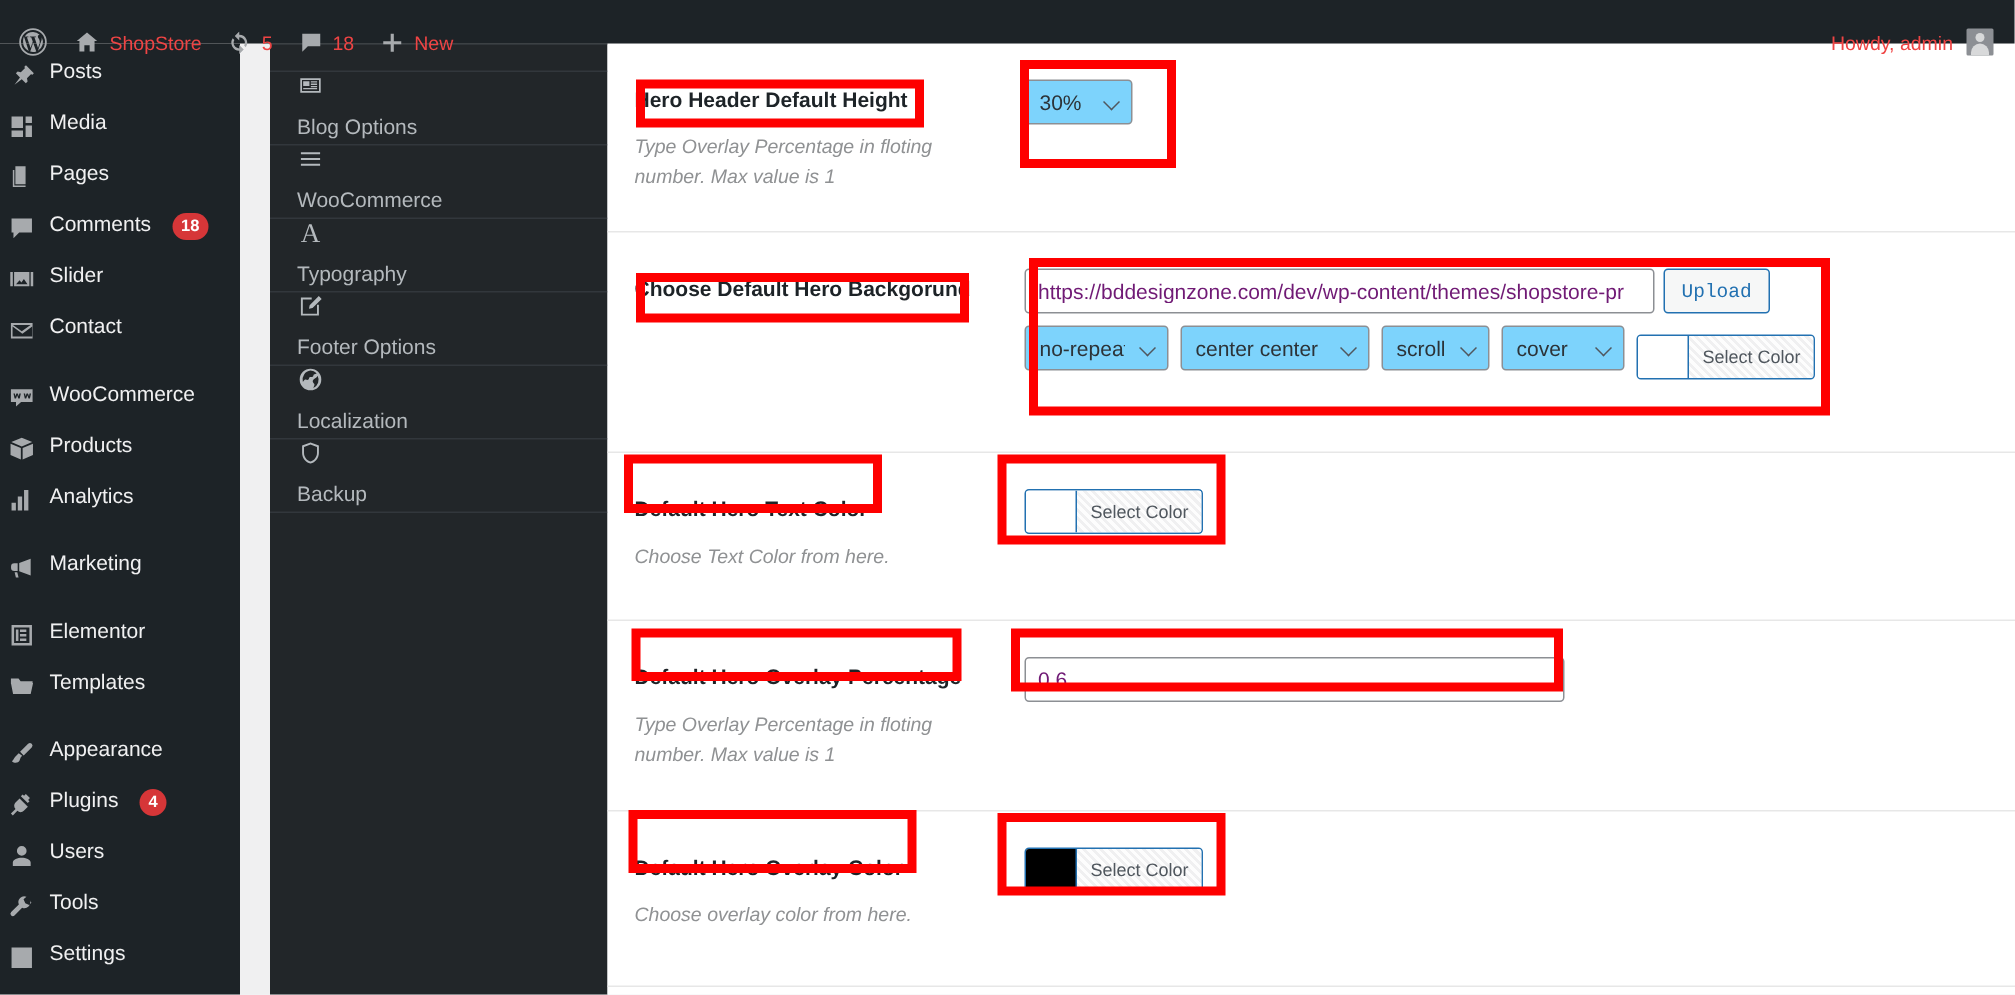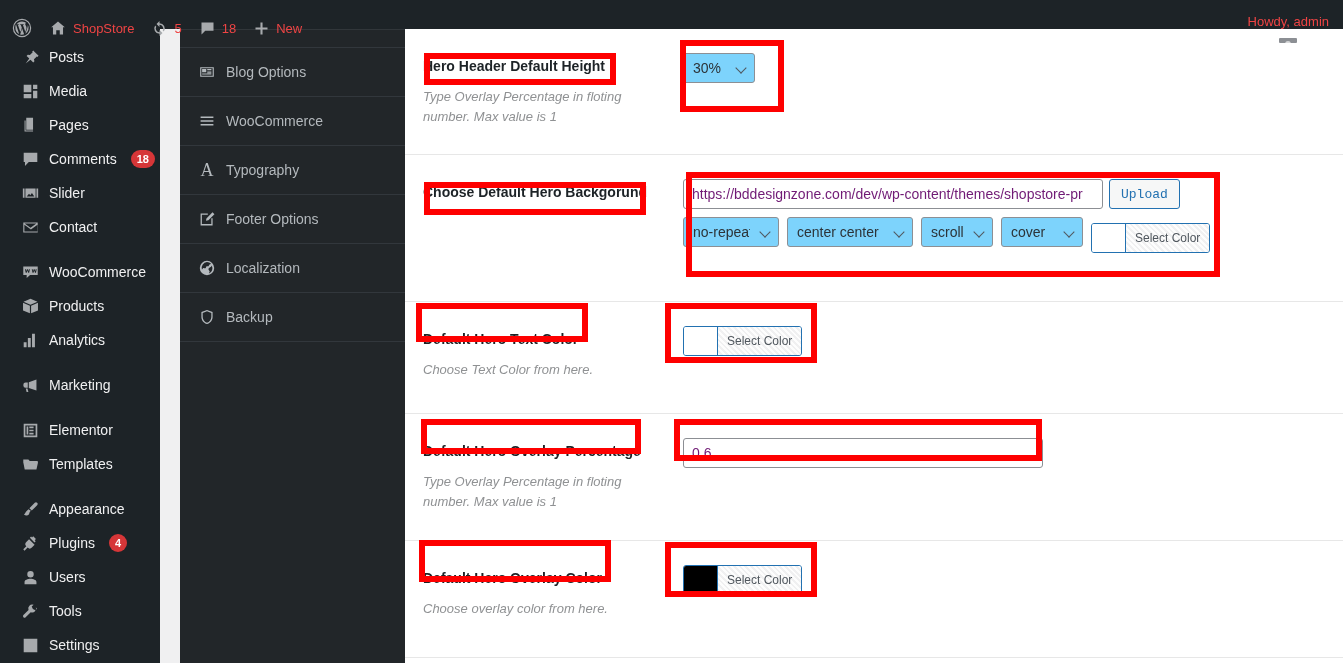--- a/index.html
+++ b/index.html
@@ -21,43 +21,43 @@
   }
   .ab-item {
     display: flex; align-items: center; gap: 7px;
     height: 29px; padding: 0 9px; color: #ef4444;
     white-space: nowrap;
     margin-top: 27px;
   }
   .ab-item:first-child { padding-left: 12px; }
   .ab-item svg { display: block; fill: #a7aaad; }
   .ab-spacer { flex: 1 1 auto; }
-  #ab-howdy { gap: 9px; padding-right: 14px; flex-direction: column; }
+  #ab-howdy { gap: 9px; padding-right: 14px; }
   .ab-avatar {
     width: 18px; height: 18px; background: #8c8f94;
     border-radius: 1px; position: relative; overflow: hidden;
   }
   .ab-avatar::before {
     content: ""; position: absolute; left: 6px; top: 3px;
     width: 6px; height: 6px; border-radius: 50%; background: #d8d9da;
   }
   .ab-avatar::after {
     content: ""; position: absolute; left: 3px; top: 10px;
     width: 12px; height: 8px; border-radius: 6px 6px 0 0; background: #d8d9da;
   }
 
   
   #adminmenu {
     position: absolute; top: 29px; left: 0;
     width: 160px; height: 634px;
     background: #1d2327;
   }
   .menu-item {
-    display: flex; align-items: center; gap: 9px;
-    height: 34px; padding: 0 0 0 20px;
+    display: flex; gap: 9px;
+    height: 34px; padding: 0 0 0 4px;
     color: #f0f0f1; font-size: 14px; line-height: 1;
     white-space: nowrap;
   }
   .menu-item .mi-ico {
     width: 20px; height: 20px;
     display: flex; align-items: center; justify-content: center;
     flex: 0 0 20px;
   }
   .menu-item .mi-ico svg { display: block; fill: #a7aaad; }
   .menu-sep { height: 11px; }
@@ -76,25 +76,26 @@
 
   
   #optnav {
     position: absolute; top: 29px; left: 180px;
     width: 225px; height: 634px;
     background: #222629;
     border-top: 1px solid #31363a;
   }
   #optnav .on-top-pad { height: 18px; border-bottom: 1px solid #32373c; }
   .opt-item {
-    display: flex; align-items: center; gap: 10px;
+    display: flex; align-items: flex-start; gap: 10px;
     height: 49px; padding-left: 18px;
     border-bottom: 1px solid #32373c;
     color: #b4b9bd; font-size: 14px;
     white-space: nowrap;
+    flex-direction: column;
   }
   .opt-item .oi-ico {
     width: 18px; height: 18px; flex: 0 0 18px;
     display: flex; align-items: center; justify-content: center;
     color: #b4b9bd;
   }
   .opt-item .oi-ico svg { display: block; fill: #b4b9bd; }
   .opt-typo-A { font-family: "Liberation Serif", serif; font-size: 18px; line-height: 1; }
 
   

